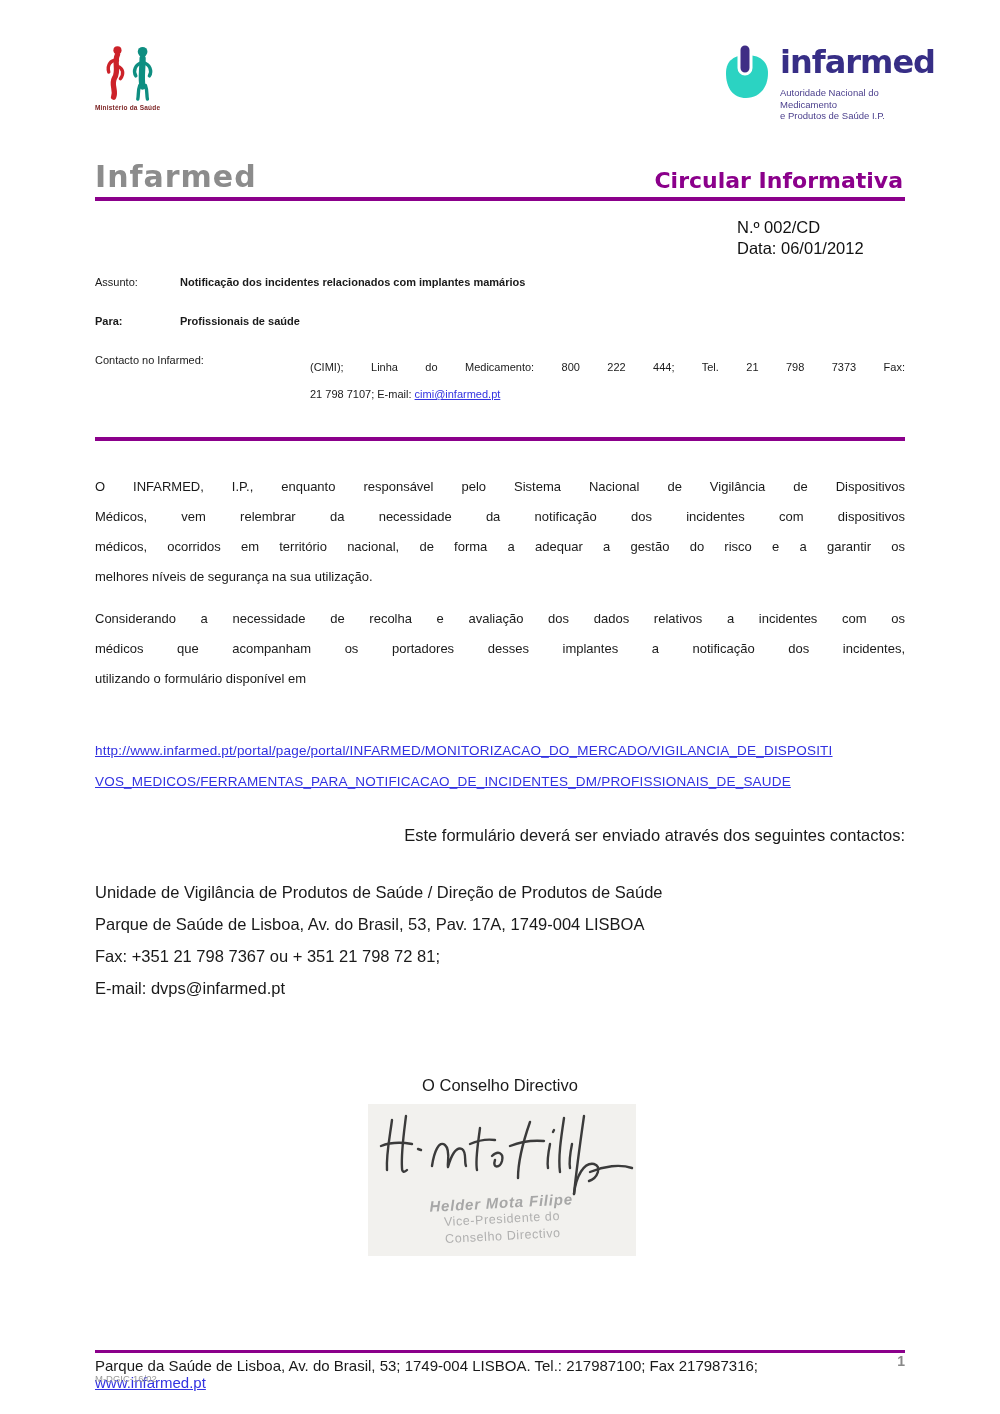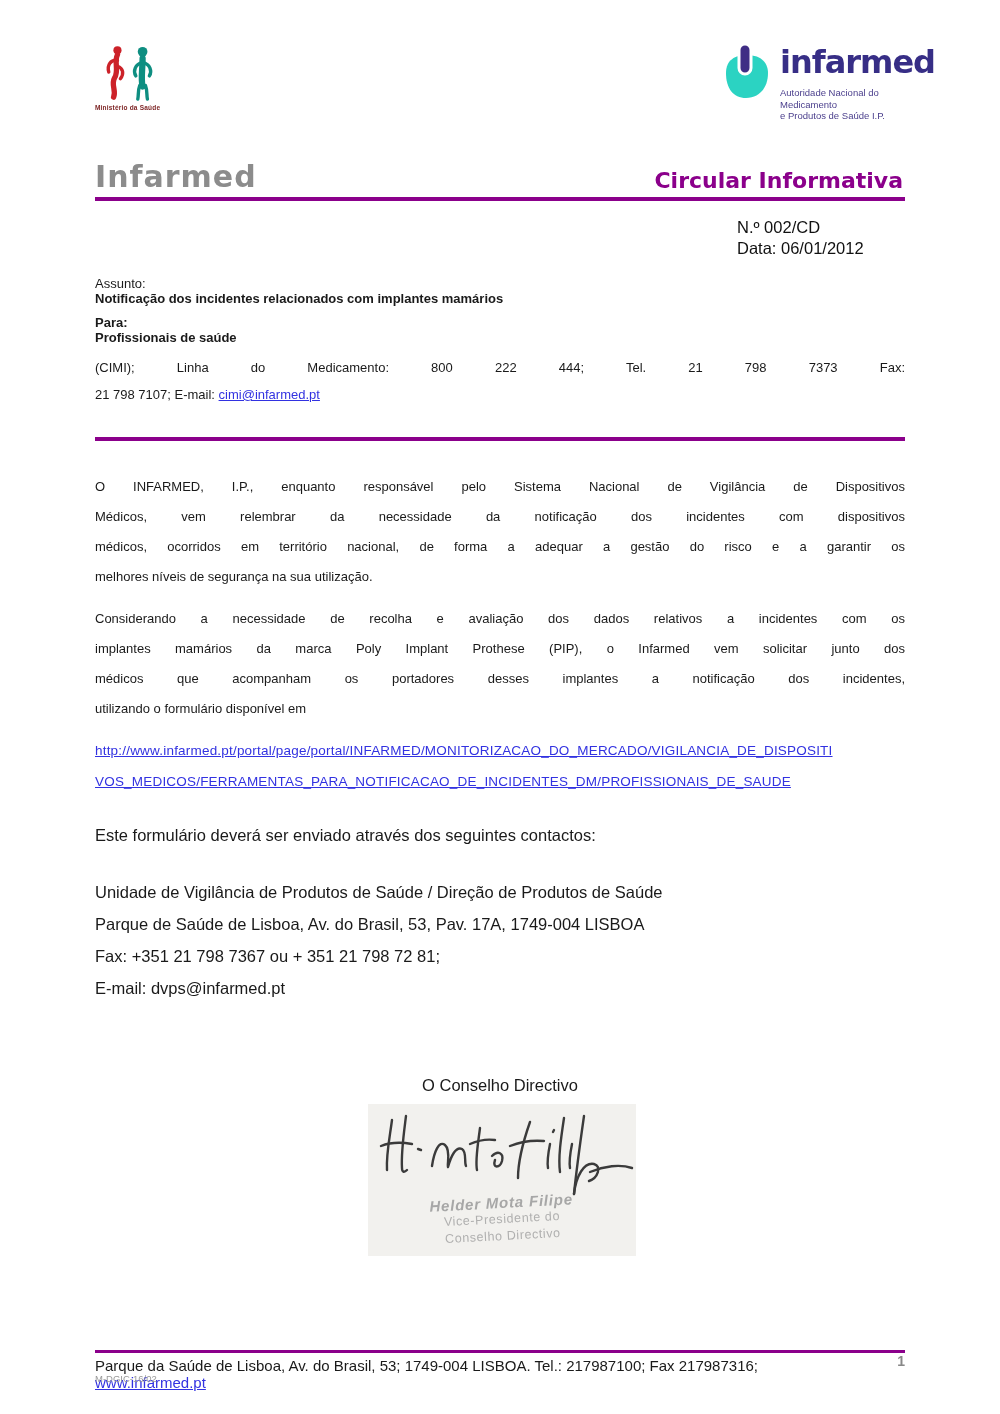--- a/index.html
+++ b/index.html
@@ -23,42 +23,42 @@
   .doc-type { position:absolute; right:97px; top:168px; font-family:"DejaVu Sans", sans-serif; font-weight:bold; font-size:22px; color:#8B008B; }
   .rule { position:absolute; left:95px; width:810px; background:#8B008B; }
   .rule-1 { top:197px; height:4px; }
   .rule-2 { top:437px; height:4px; }
   .rule-3 { top:1350px; height:3px; }
 
   
   .meta { position:absolute; left:737px; top:217px; font-size:16.5px; line-height:21px; color:#111; }
 
   
-  .field-row { position:absolute; left:95px; width:810px; font-size:13px; display:flex;flex-direction:column; }
+  .field-row { position:absolute; left:95px; width:810px; font-size:11px; display:flex; }
   .row-assunto { top:276px; }
   .row-para { top:315px;font-weight:bold; }
   .row-contacto { top:354px; }
   .field-label { flex:0 0 auto; }
   .label-w85 { width:85px; }
   .label-w215 { width:215px; }
   .field-value-bold { font-weight:bold; }
   .contacto-value { flex:1 1 auto; line-height:27px; }
 
   .jline { text-align:justify; text-align-last:justify; }
 
   
   .paragraph { position:absolute; left:95px; width:810px; font-size:13px; line-height:30px; }
   .para-1 { top:472px; }
   .para-2 { top:604px; }
 
   a, .link { color:#3232E1; text-decoration:underline; }
   .url-block { position:absolute; left:95px; top:735px; width:812px; font-size:13.5px; line-height:31px; letter-spacing:.2px; }
   .url-block div { white-space:nowrap; }
 
-  .send-note { position:absolute; left:95px; top:826px; width:810px; font-size:16.5px; }
+  .send-note { position:absolute; left:95px; top:826px; width:810px; font-size:16.5px;text-align:right; }
 
   .contact-block { position:absolute; left:95px; top:876px; width:810px; text-align:left; font-size:16.5px; line-height:32px; }
 
   
   .closing { position:absolute; left:95px; top:1076px; width:810px; text-align:center; font-size:16.5px; }
   .sig-patch { position:absolute; left:368px; top:1104px; width:268px; height:152px; background:#f2f1ee; }
   .sig-svg { position:absolute; left:0; top:0; }
   .stamp { position:absolute; left:0; top:90px; width:100%; text-align:center; transform:rotate(-3deg); color:#9b9b9b; opacity:.85; }
   .stamp-name { font-size:15px; font-weight:bold; letter-spacing:.8px; font-style:italic; }
   .stamp-role { font-size:12.5px; letter-spacing:.6px; color:#a5a5a5; line-height:17px; }
@@ -124,38 +124,38 @@
     <span class="field-label label-w85">Assunto:</span>
     <span class="field-value-bold">Notificação dos incidentes relacionados com implantes mamários</span>
   </div>
 
   <div class="field-row row-para">
     <span class="field-label label-w85">Para:</span>
     <span>Profissionais de saúde</span>
   </div>
 
   <div class="field-row row-contacto">
+    <span class="field-label label-w215">Contacto no Infarmed:</span>
     <span class="contacto-value">
       <div class="jline">(CIMI); Linha do Medicamento: 800 222 444; Tel. 21 798 7373 Fax:</div>
       <div><span>21 798 7107; E-mail: </span><a href="#" class="link">cimi@infarmed.pt</a></div>
     </span>
   </div>
 
   <div class="rule rule-2"></div>
 
   <div class="paragraph para-1">
     <div class="jline">O INFARMED, I.P., enquanto responsável pelo Sistema Nacional de Vigilância de Dispositivos</div>
     <div class="jline">Médicos, vem relembrar da necessidade da notificação dos incidentes com dispositivos</div>
     <div class="jline">médicos, ocorridos em território nacional, de forma a adequar a gestão do risco e a garantir os</div>
     <div>melhores níveis de segurança na sua utilização.</div>
   </div>
 
   <div class="paragraph para-2">
     <div class="jline">Considerando a necessidade de recolha e avaliação dos dados relativos a incidentes com os</div>
-    <div class="jline">implantes mamários da marca Poly Implant Prothese (PIP), o Infarmed vem solicitar junto dos</div>
     <div class="jline">médicos que acompanham os portadores desses implantes a notificação dos incidentes,</div>
     <div>utilizando o formulário disponível em</div>
   </div>
 
   <a href="#" class="url-block">
     <div>http://www.infarmed.pt/portal/page/portal/INFARMED/MONITORIZACAO_DO_MERCADO/VIGILANCIA_DE_DISPOSITI</div>
     <div>VOS_MEDICOS/FERRAMENTAS_PARA_NOTIFICACAO_DE_INCIDENTES_DM/PROFISSIONAIS_DE_SAUDE</div>
   </a>
 
   <div class="send-note">Este formulário deverá ser enviado através dos seguintes contactos:</div>

